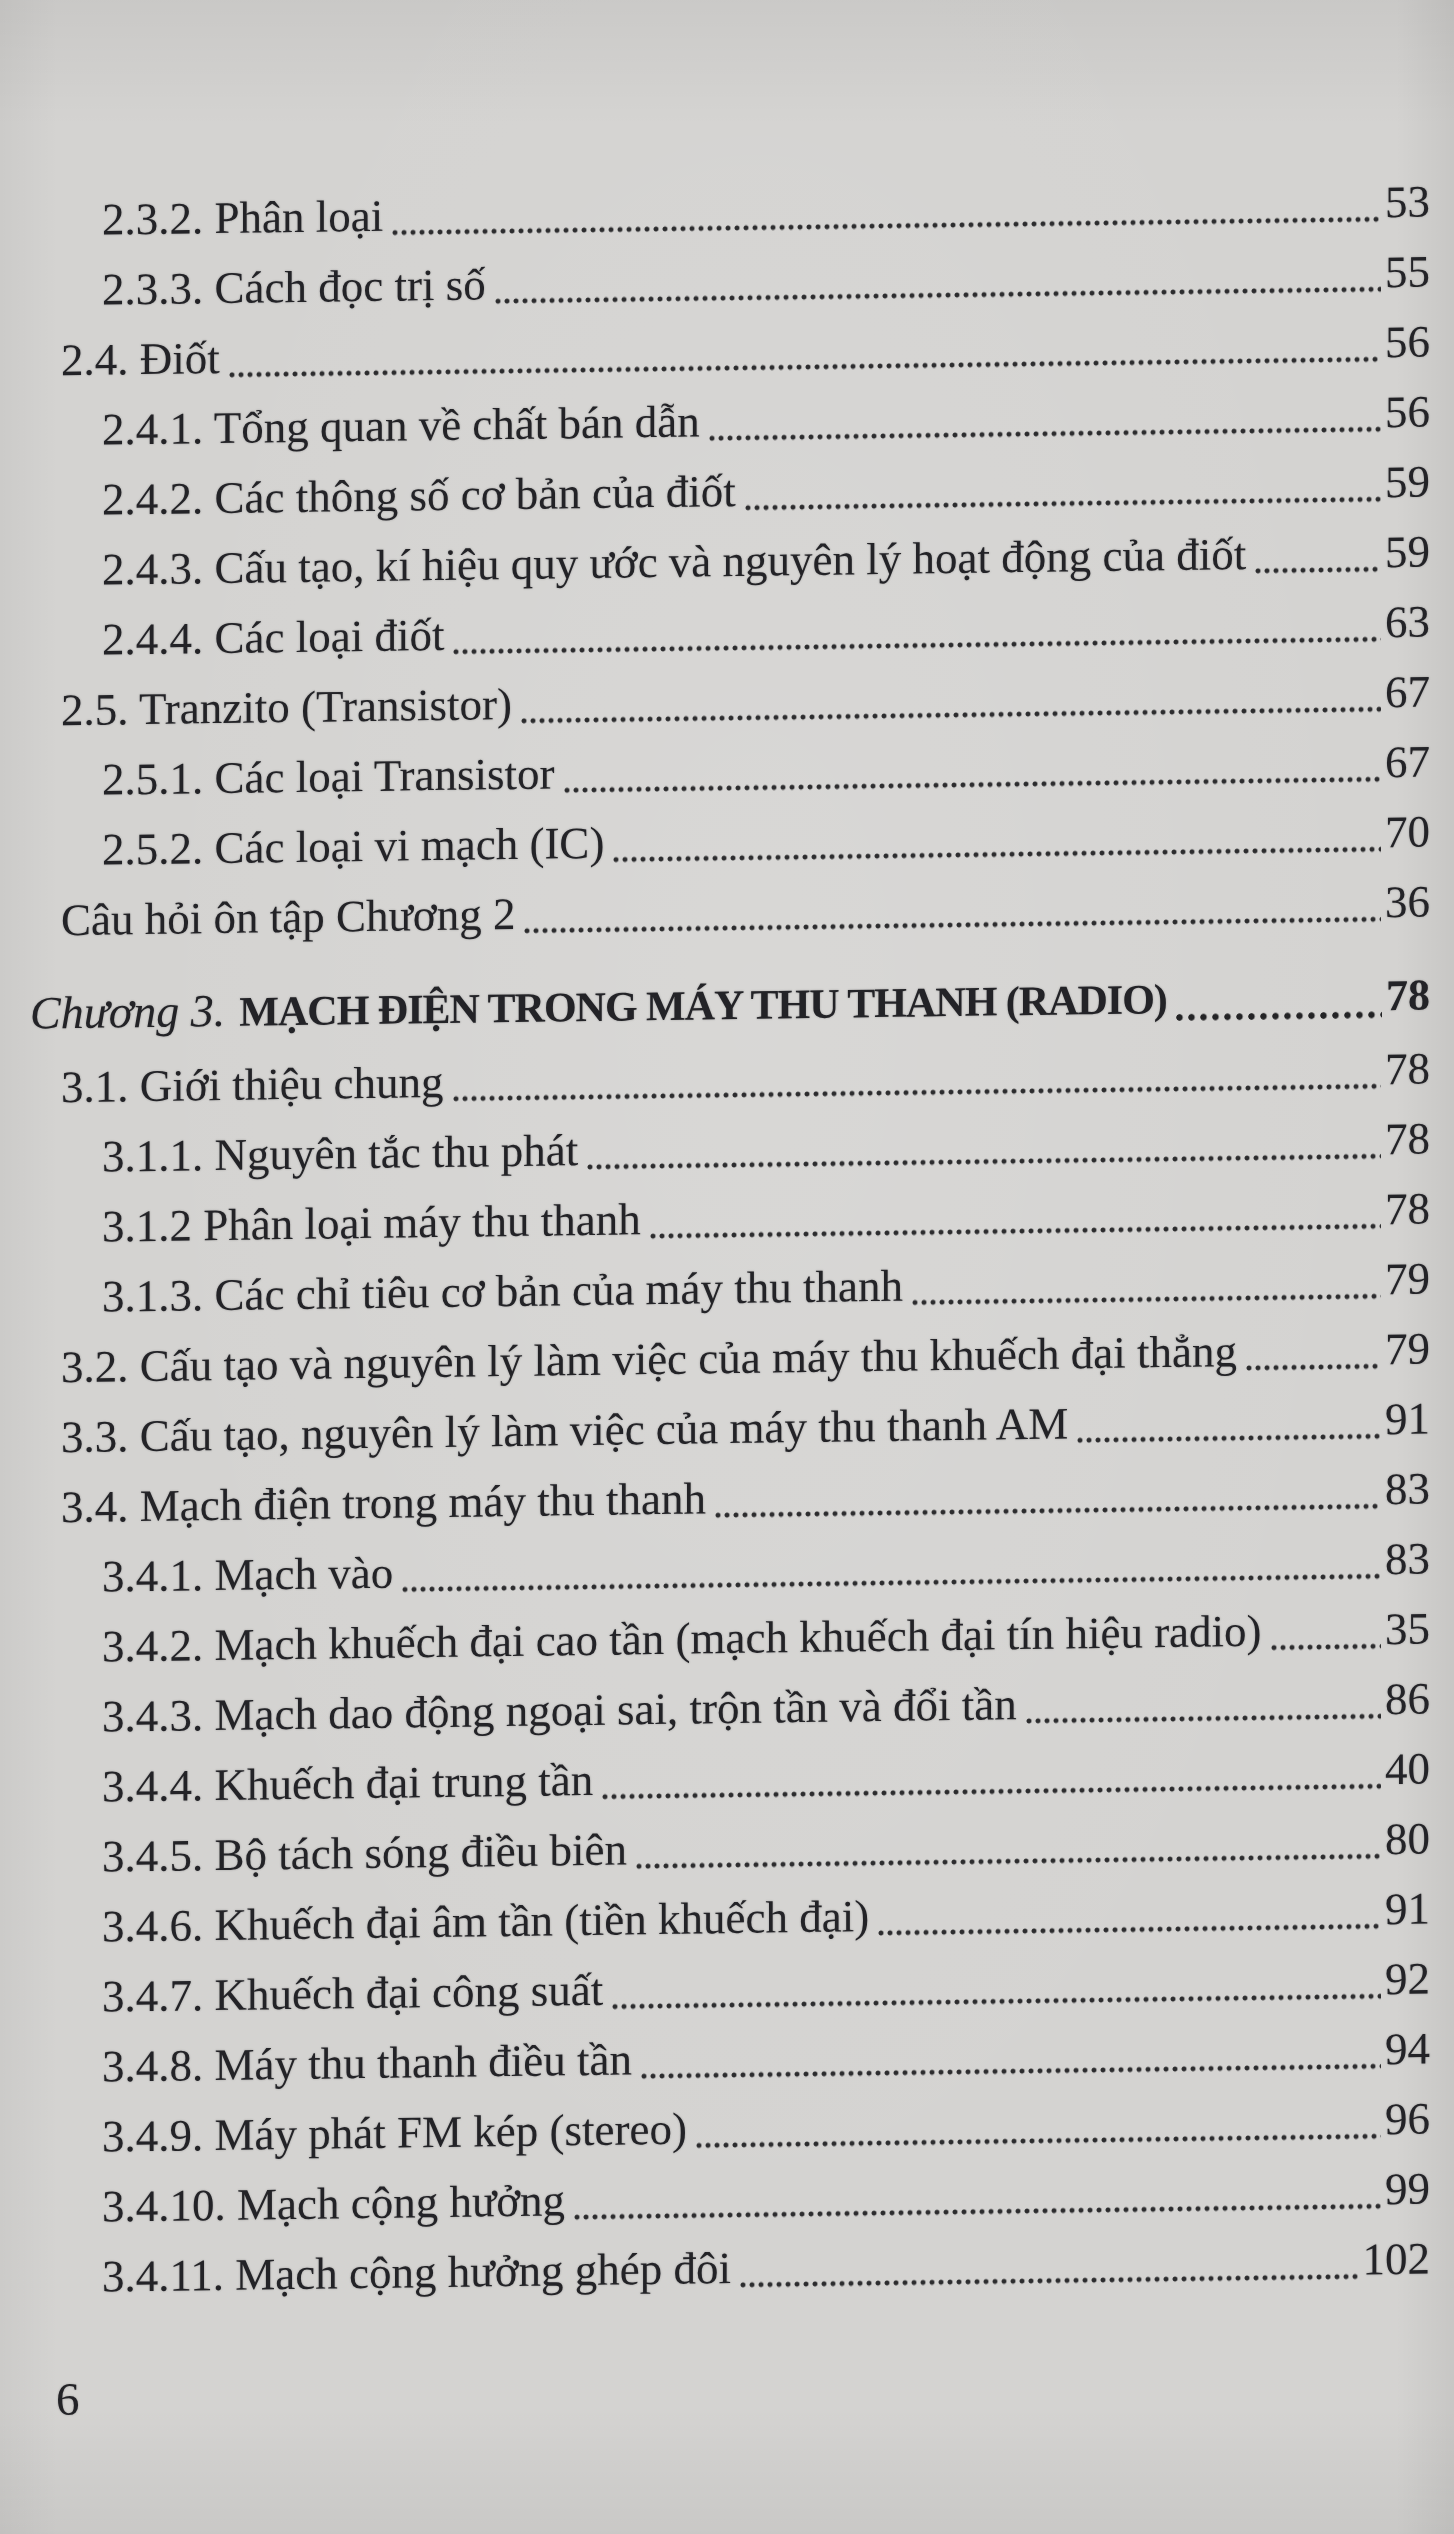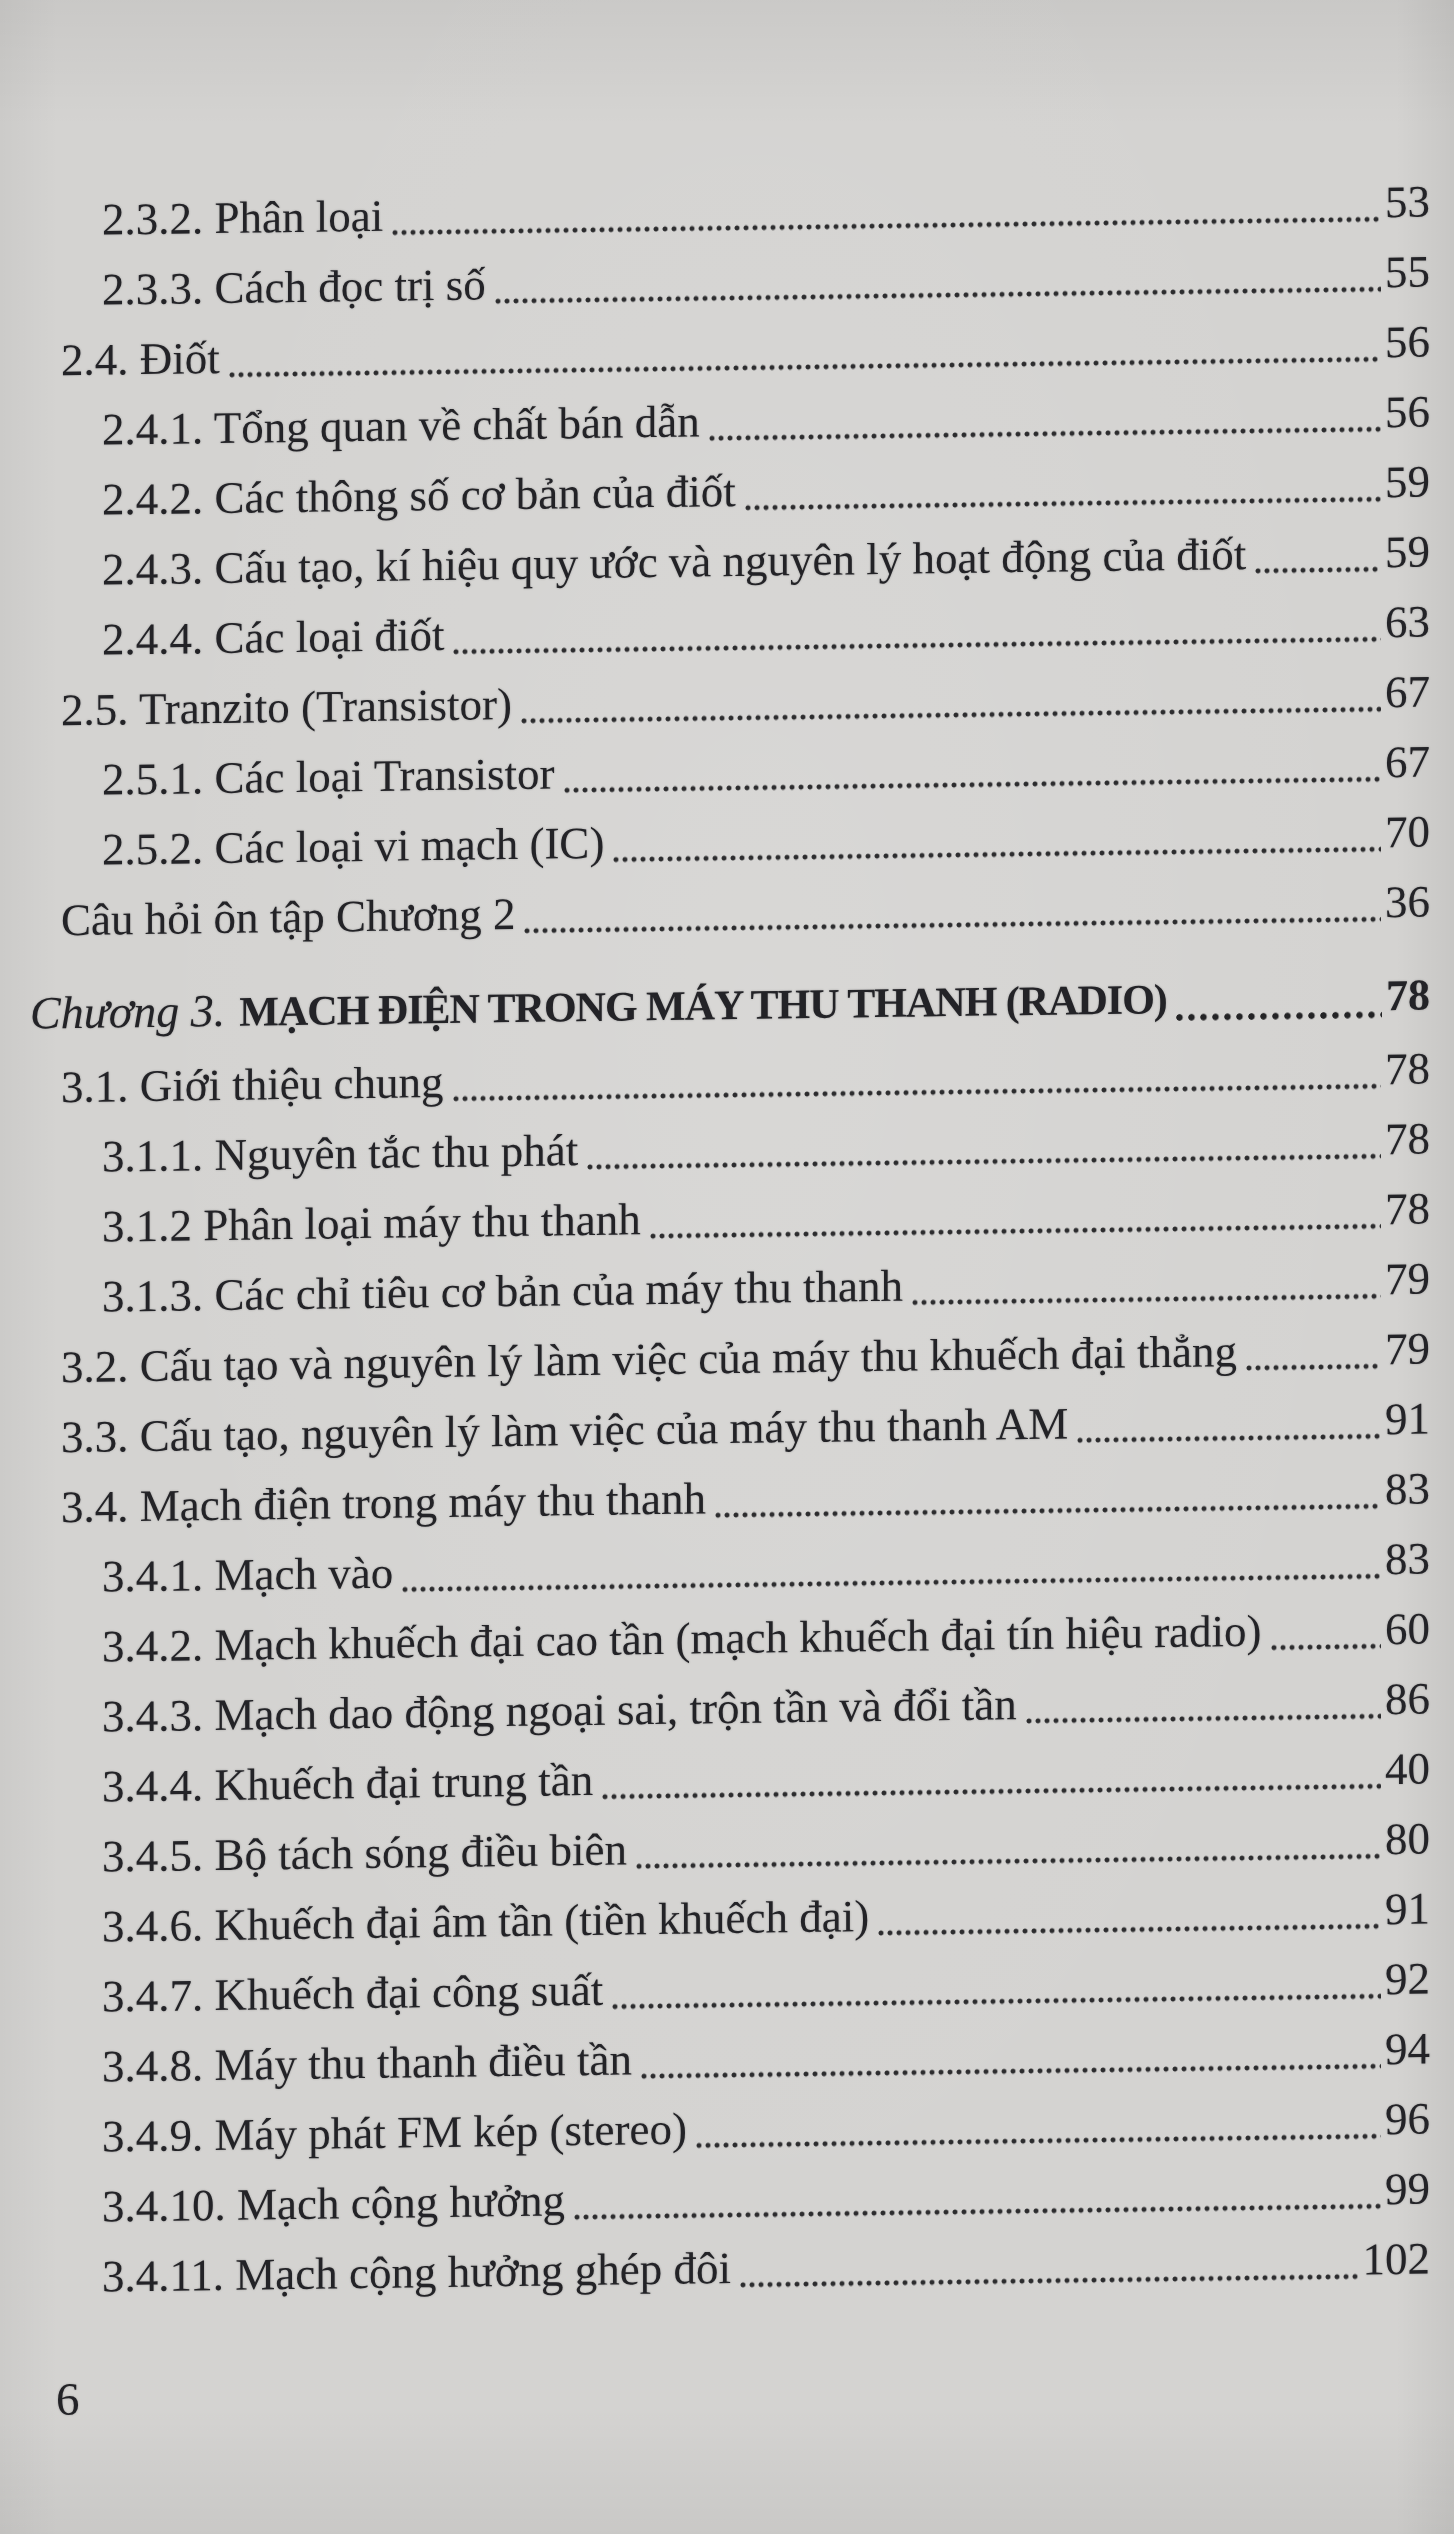--- a/index.html
+++ b/index.html
@@ -193,21 +193,21 @@
         <span class="pagenum">83</span>
       </div>
       <div class="toc-row lvl2">
         <span class="label">3.4.1. Mạch vào</span>
         <span class="leader"></span>
         <span class="pagenum">83</span>
       </div>
       <div class="toc-row lvl2">
         <span class="label">3.4.2. Mạch khuếch đại cao tần (mạch khuếch đại tín hiệu radio)</span>
         <span class="leader"></span>
-        <span class="pagenum">60</span>
+        <span class="pagenum">35</span>
       </div>
       <div class="toc-row lvl2">
         <span class="label">3.4.3. Mạch dao động ngoại sai, trộn tần và đổi tần</span>
         <span class="leader"></span>
         <span class="pagenum">86</span>
       </div>
       <div class="toc-row lvl2">
         <span class="label">3.4.4. Khuếch đại trung tần</span>
         <span class="leader"></span>
         <span class="pagenum">40</span>

